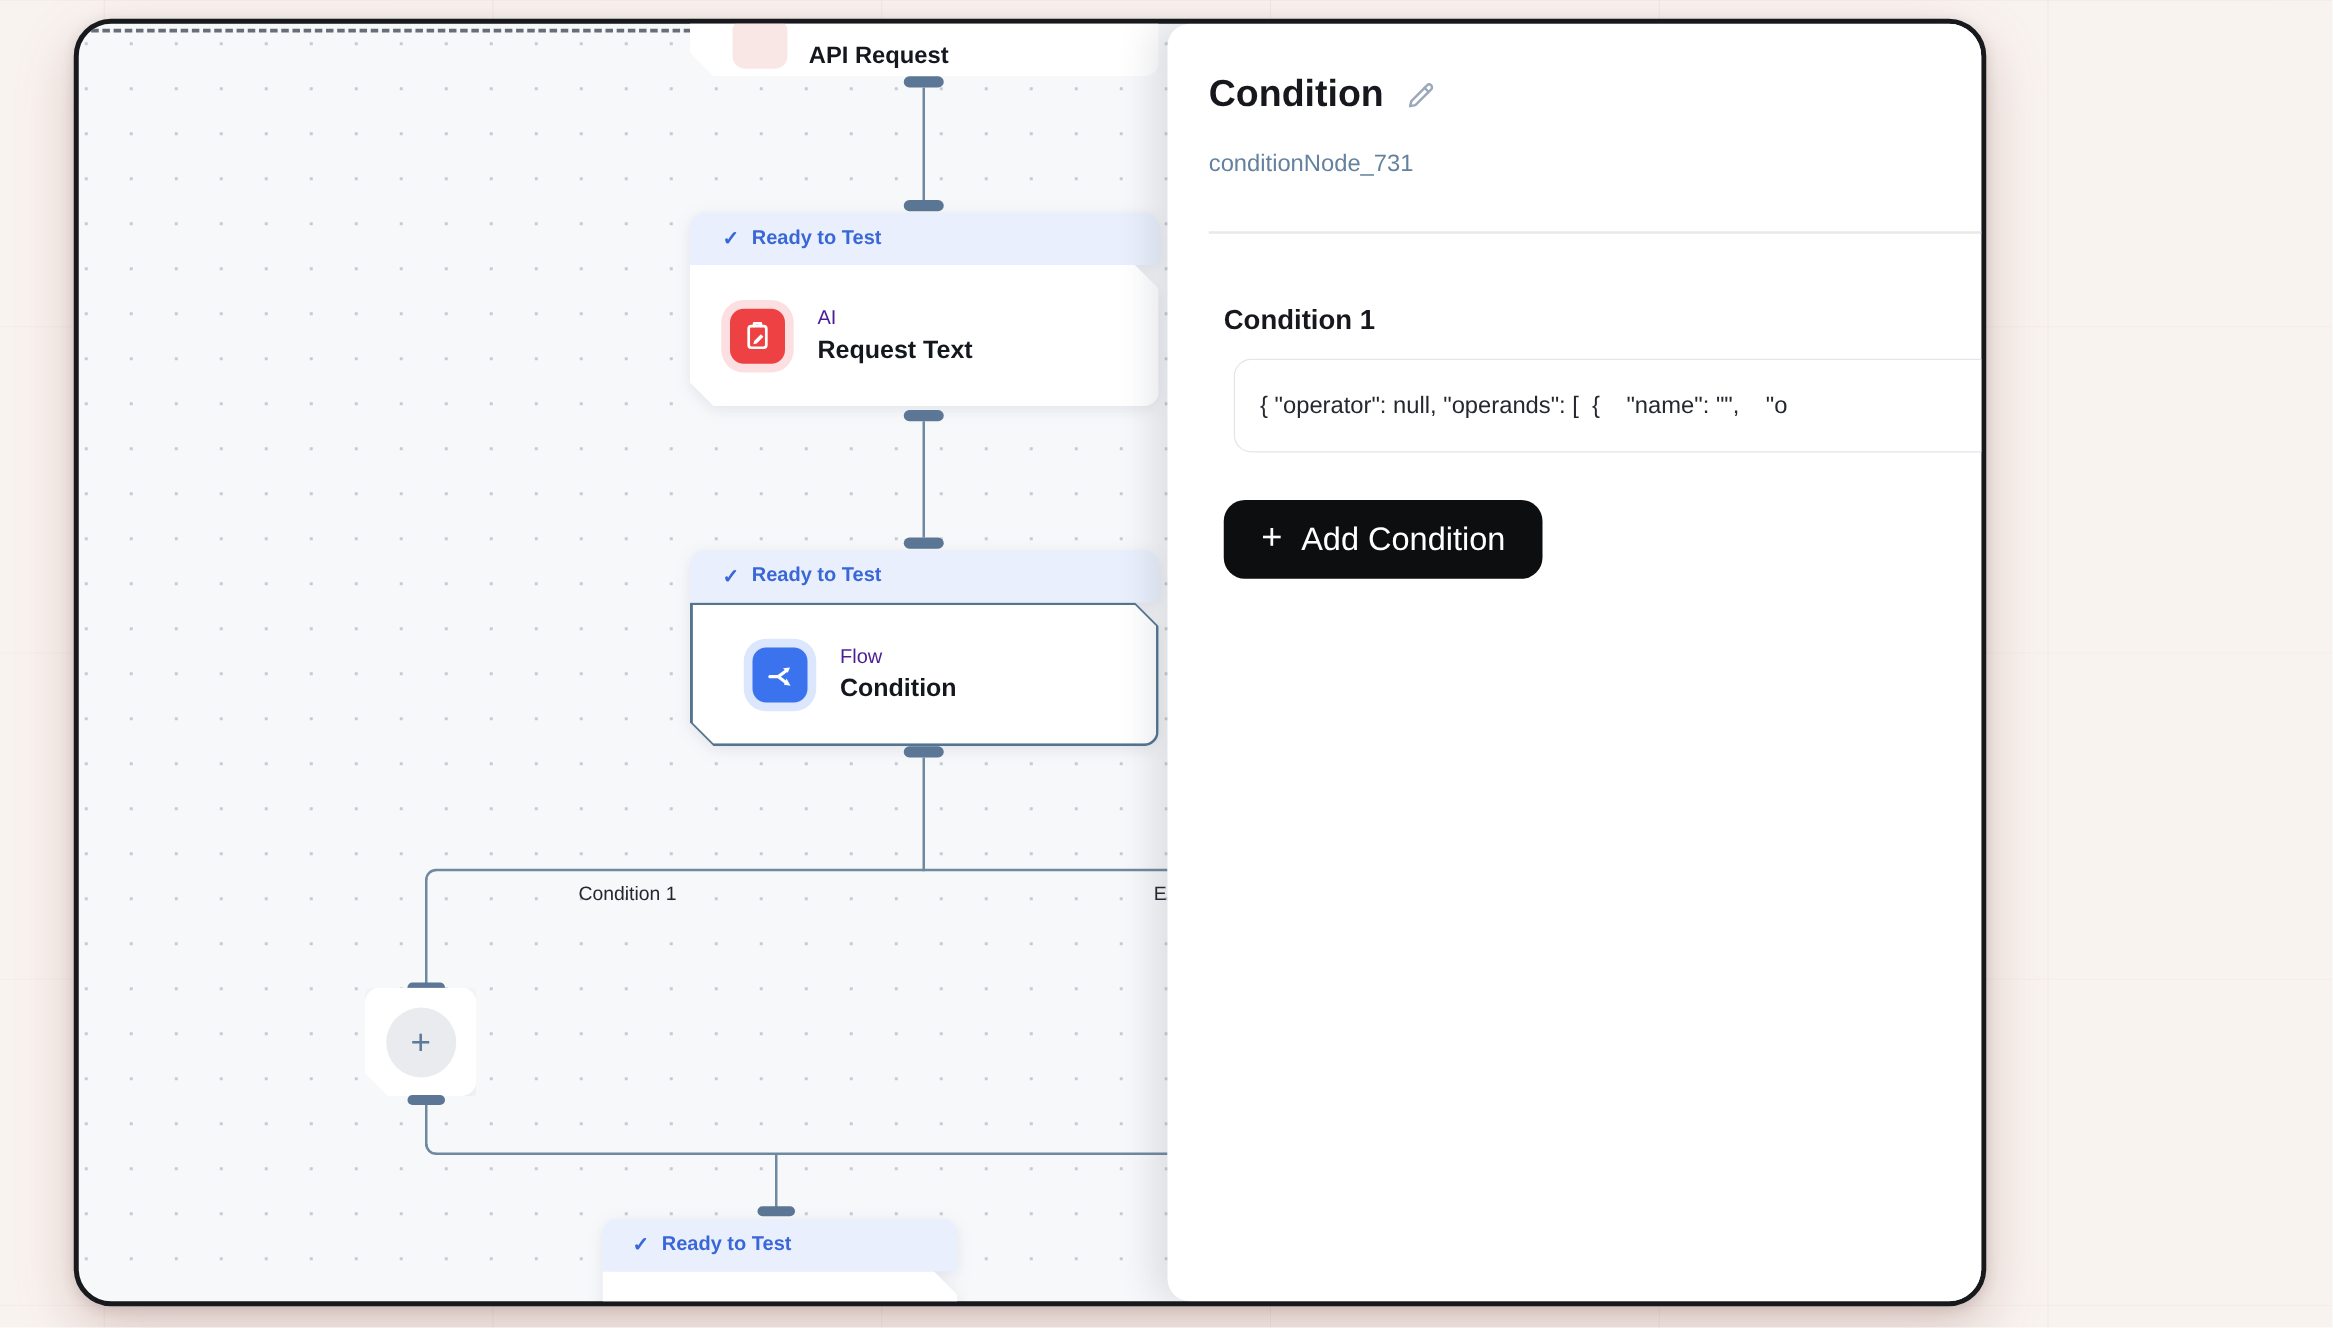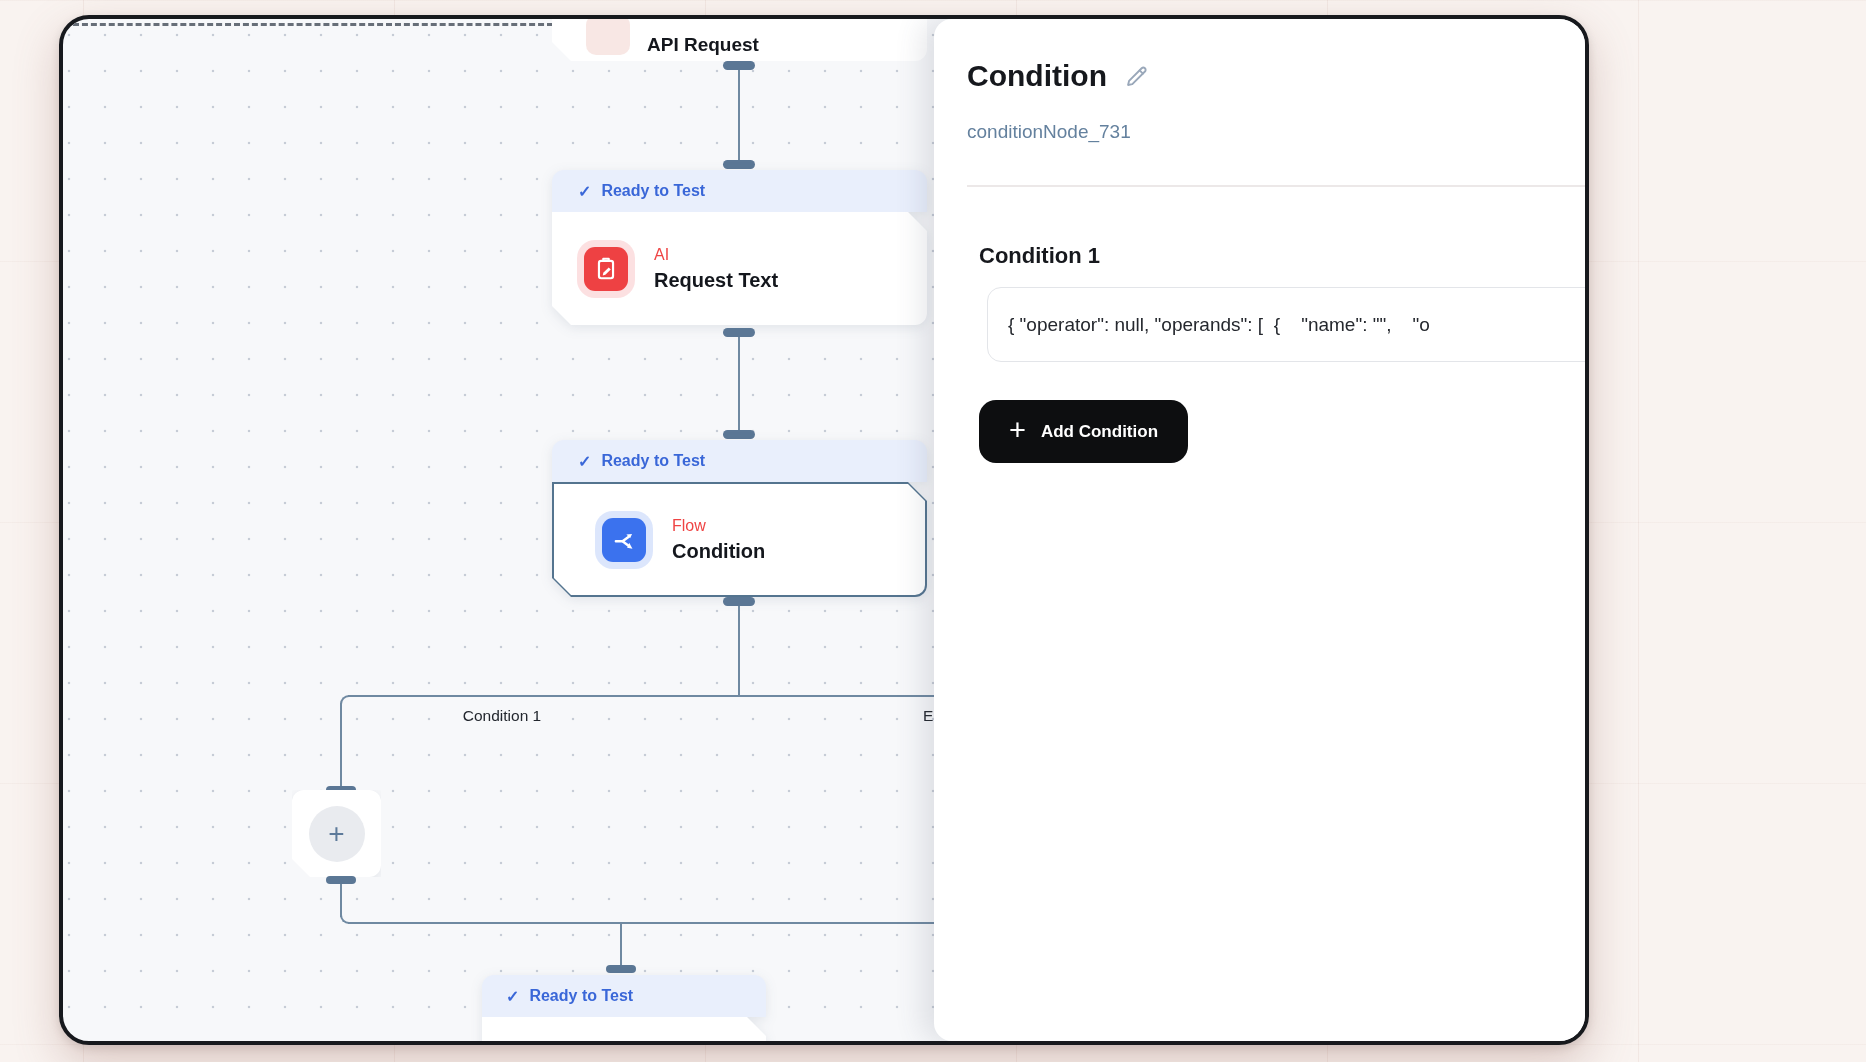--- a/index.html
+++ b/index.html
@@ -49,21 +49,21 @@
     display:flex; align-items:center; padding-left:32px; gap:26px; }
   .sel-outer { position:relative; background:#54748f; border-radius:0 0 12px 12px;
     clip-path:polygon(0 0, calc(100% - 19px) 0, 100% 19px, 100% 100%, 19px 100%, 0 calc(100% - 19px)); }
   .sel-inner { position:absolute; inset:2px; background:#fff; border-radius:0 0 10px 10px;
     clip-path:polygon(0 0, calc(100% - 17px) 0, 100% 17px, 100% 100%, 17px 100%, 0 calc(100% - 17px));
     display:flex; align-items:center; padding-left:48px; gap:26px; }
   .nicon { width:44px; height:44px; border-radius:11px; flex:0 0 auto;
     display:flex; align-items:center; justify-content:center; }
   .nicon.red  { background:#ee4143; box-shadow:0 0 0 7px rgba(238,65,67,.16); }
   .nicon.blue { background:#3b72ee; box-shadow:0 0 0 7px rgba(59,114,238,.18); }
-  .ntext .cat { font-size:16px; color:#ef4444; margin-bottom:5px; }
+  .ntext .cat { font-size:16px; color:#4c1d95; margin-bottom:5px; }
   .ntext .ttl { font-size:20px; font-weight:700; color:#14171d; }
 
   .api-card { position:absolute; left:489px; top:-36px; width:375px; height:78px;
     background:#fff; border-radius:12px;
     clip-path:polygon(0 0, 100% 0, 100% 100%, 19px 100%, 0 calc(100% - 19px)); }
   .api-card .ghost-icon { position:absolute; left:34px; bottom:6px; width:44px; height:40px;
     border-radius:10px; background:#f3d7d2; opacity:.6; }
   .api-card .ttl { position:absolute; left:95px; bottom:5px; font-size:19px; font-weight:700; color:#14171d; }
 
   .plus-node { position:absolute; left:229px; top:771px; width:89px; height:87px;
@@ -99,21 +99,21 @@
   .expr-text { padding-left:20px; font-size:19px; color:#25282e; white-space:pre; }
   .edit-btn { position:absolute; right:9px; top:9px; height:57px; width:86px;
     background:#fff; border:1.5px solid #d7dce3; border-radius:17px;
     display:flex; align-items:center; justify-content:center;
     font-size:20px; font-weight:500; color:#b6c2d0;
     box-shadow:0 2px 6px rgba(0,0,0,.05); cursor:pointer; }
   .add-btn { position:absolute; left:45px; top:381px; height:63px; padding:0 30px;
     background:#0d0e10; border:none; border-radius:17px; display:inline-flex;
     align-items:center; gap:15px; color:#fff; cursor:pointer; }
   .add-btn .plus { font-size:29px; font-weight:300; line-height:1; margin-top:-3px; }
-  .add-btn .lbl { font-size:17px; font-weight:700; }
+  .add-btn .lbl { font-size:26px; font-weight:400; }
 </style>
 </head>
 <body>
 
 <div class="page">
   <div class="window">
 
     <div class="canvas">
       <div class="dash-line"></div>
 

